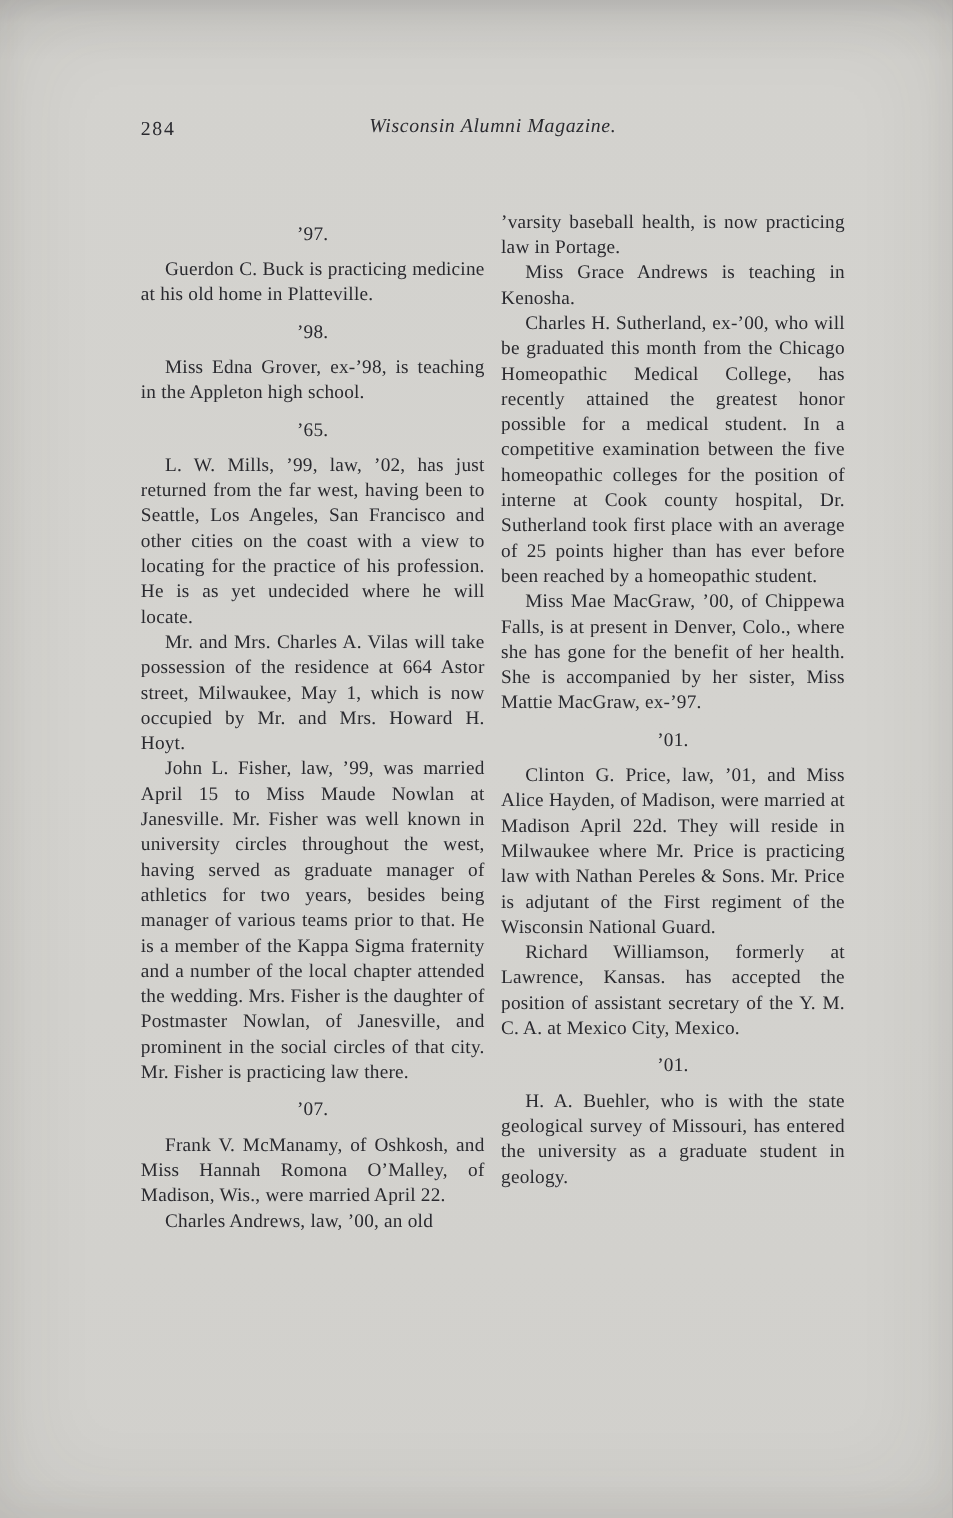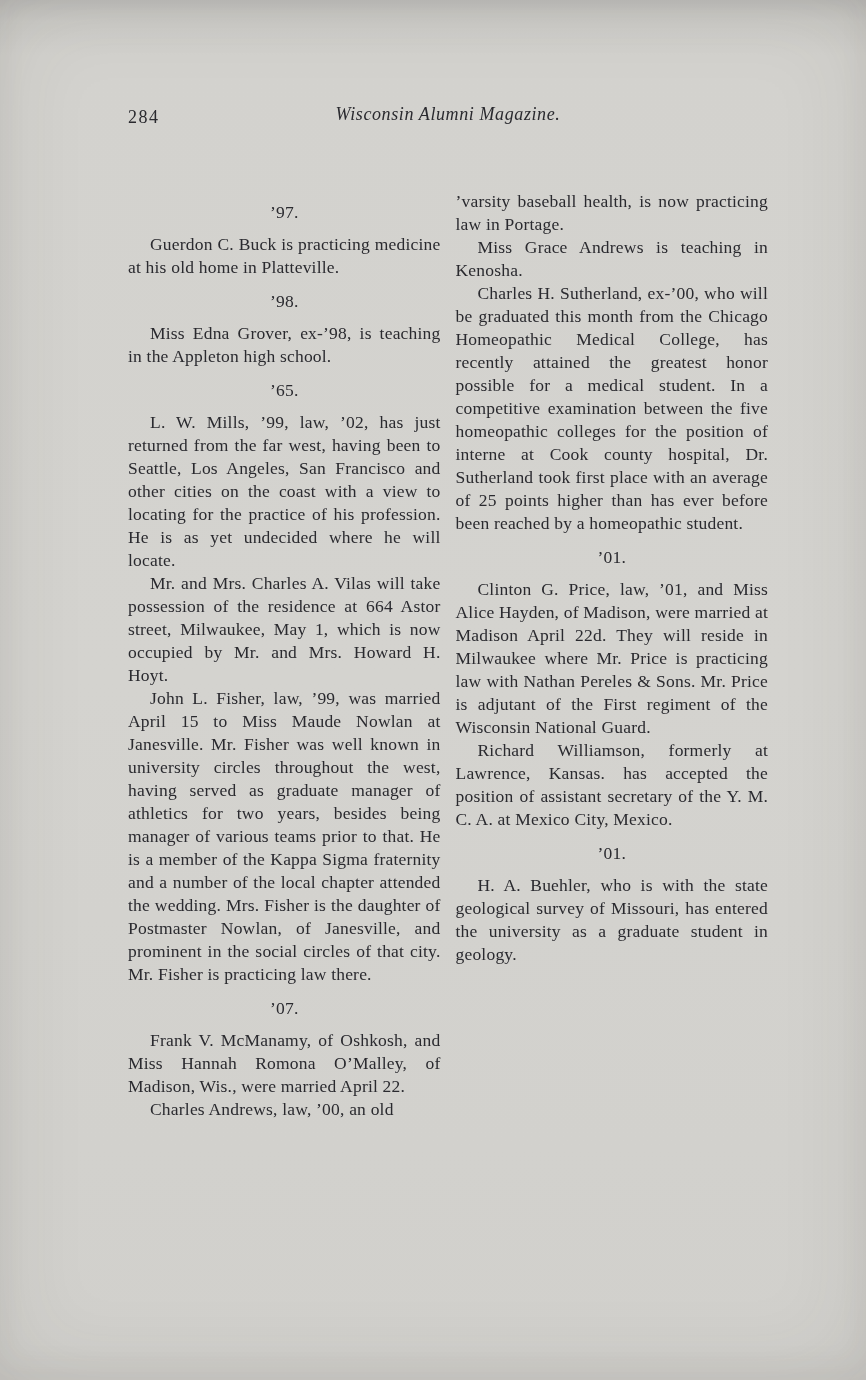--- a/index.html
+++ b/index.html
@@ -98,20 +98,21 @@
       <p class="para">John L. Fisher, law, ’99, was married April 15 to Miss Maude Nowlan at Janesville. Mr. Fisher was well known in university circles throughout the west, having served as graduate manager of athletics for two years, besides being manager of various teams prior to that. He is a member of the Kappa Sigma fraternity and a number of the local chapter attended the wedding. Mrs. Fisher is the daughter of Postmaster Nowlan, of Janesville, and prominent in the social circles of that city. Mr. Fisher is practicing law there.</p>
       <h3 class="year-heading">’07.</h3>
       <p class="para">Frank V. McManamy, of Oshkosh, and Miss Hannah Romona O’Malley, of Madison, Wis., were married April 22.</p>
       <p class="para">Charles Andrews, law, ’00, an old</p>
     </div>
 
     <div class="column">
       <p class="para no-indent">’varsity baseball health, is now practicing law in Portage.</p>
       <p class="para">Miss Grace Andrews is teaching in Kenosha.</p>
       <p class="para">Charles H. Sutherland, ex-’00, who will be graduated this month from the Chicago Homeopathic Medical College, has recently attained the greatest honor possible for a medical student. In a competitive examination between the five homeopathic colleges for the position of interne at Cook county hospital, Dr. Sutherland took first place with an average of 25 points higher than has ever before been reached by a homeopathic student.</p>
+      <p class="para">Miss Mae MacGraw, ’00, of Chippewa Falls, is at present in Denver, Colo., where she has gone for the benefit of her health. She is accompanied by her sister, Miss Mattie MacGraw, ex-’97.</p>
       <h3 class="year-heading">’01.</h3>
       <p class="para">Clinton G. Price, law, ’01, and Miss Alice Hayden, of Madison, were married at Madison April 22d. They will reside in Milwaukee where Mr. Price is practicing law with Nathan Pereles &amp; Sons. Mr. Price is adjutant of the First regiment of the Wisconsin National Guard.</p>
       <p class="para">Richard Williamson, formerly at Lawrence, Kansas. has accepted the position of assistant secretary of the Y. M. C. A. at Mexico City, Mexico.</p>
       <h3 class="year-heading">’01.</h3>
       <p class="para">H. A. Buehler, who is with the state geological survey of Missouri, has entered the university as a graduate student in geology.</p>
     </div>
 
   </div>
 
 </div>

